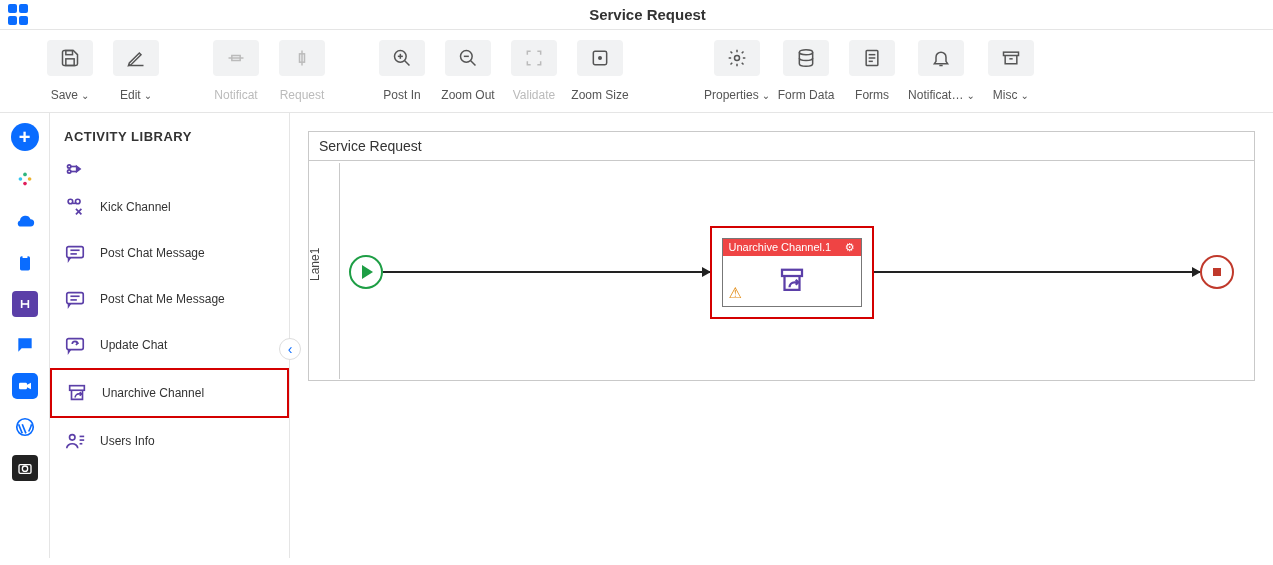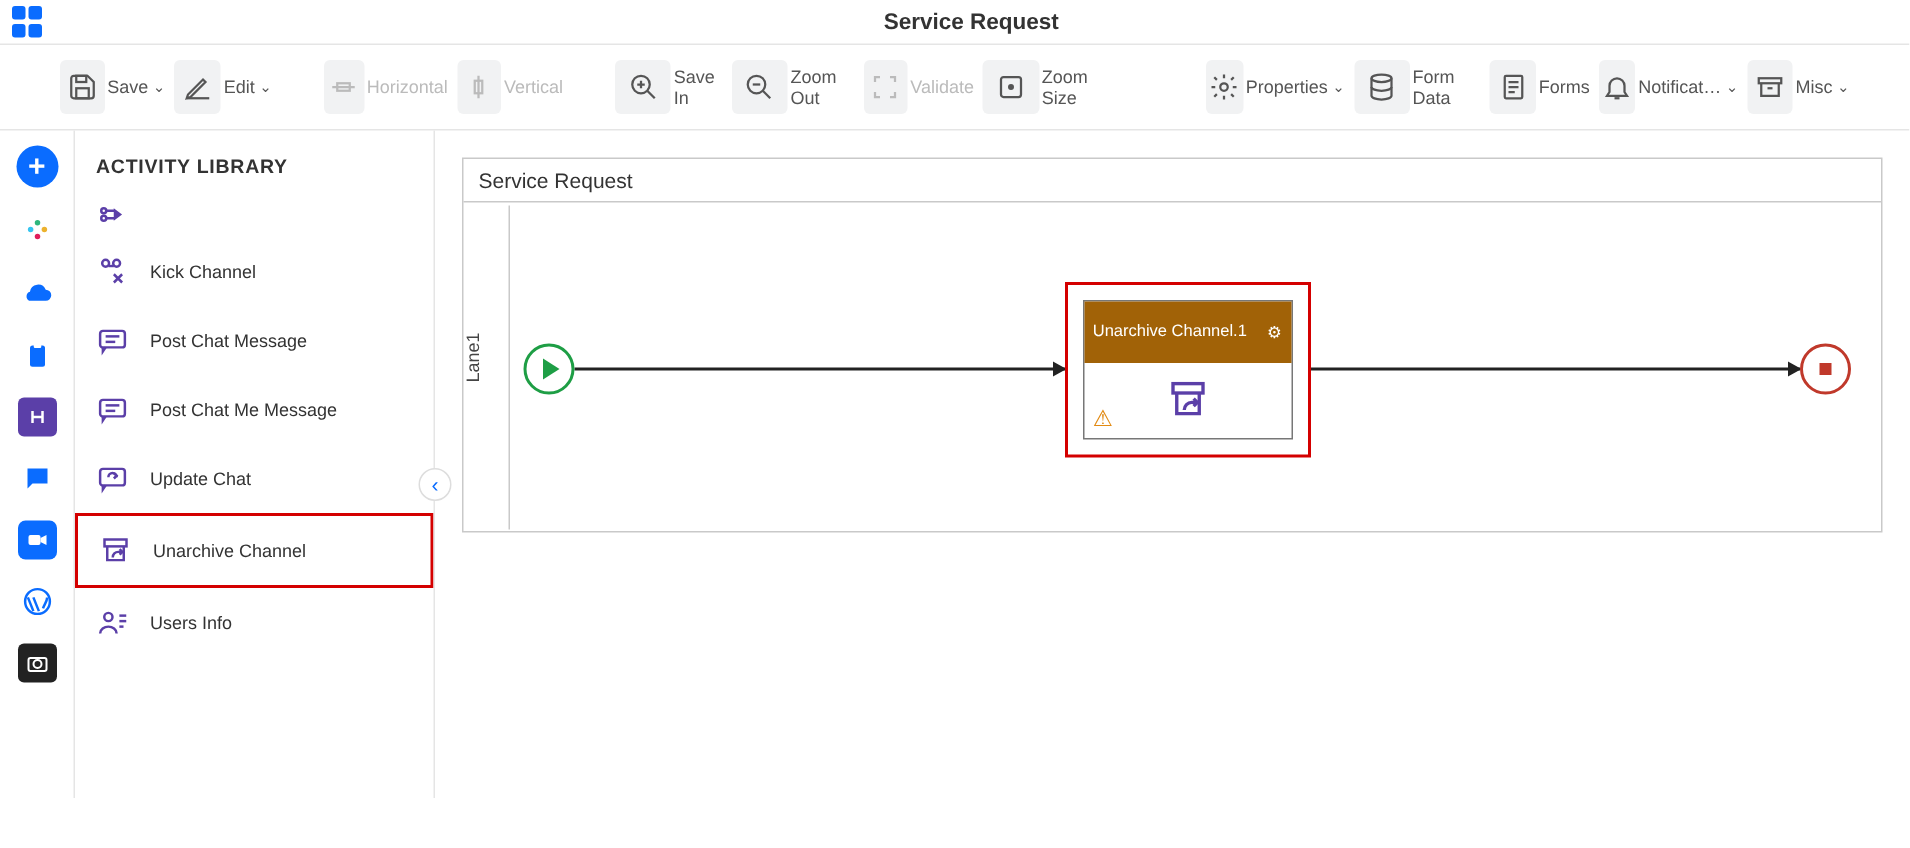--- a/index.html
+++ b/index.html
@@ -7,21 +7,21 @@
 
   
   .header { height: 30px; display: flex; align-items: center; border-bottom: 1px solid #e5e5e5; padding: 0 8px; }
   .header .apps-icon { width: 22px; height: 22px; display: flex; flex-wrap: wrap; gap: 2px; }
   .header .apps-icon span { width: 9px; height: 9px; background: #0a6cff; border-radius: 2px; }
   .header .title { flex: 1; text-align: center; font-weight: 700; font-size: 15px; }
 
   
   .toolbar { display: flex; gap: 6px; padding: 10px 40px 10px 40px; border-bottom: 1px solid #e5e5e5; }
   .toolbar-spacer { width: 28px; }
-  .tool-btn { display: flex; align-items: center; justify-content: flex-start; gap: 2px; min-width: 60px; cursor: pointer; }
+  .tool-btn { display: flex; flex-direction: column; align-items: center; justify-content: flex-start; gap: 12px; min-width: 60px; cursor: pointer; }
   .tool-btn .icon-box { width: 46px; height: 36px; background: #f1f2f3; border-radius: 4px; display: flex; align-items: center; justify-content: center; color: #555; }
   .tool-btn.disabled .icon-box { color: #bbb; }
   .tool-btn.disabled .tool-label { color: #bbb; }
   .tool-label { font-size: 12px; color: #555; display: flex; align-items: center; gap: 3px; }
   .chev { font-size: 10px; }
 
   
   .main { display: flex; height: calc(565px - 30px - 90px); position: relative; }
 
   
@@ -53,21 +53,21 @@
   .flow { position: absolute; left: 40px; right: 20px; top: 110px; height: 60px; display:flex; align-items:center; }
   .start-node { width: 34px; height: 34px; border: 2.5px solid #1e9e45; border-radius: 50%; display:flex; align-items:center; justify-content:center; background:#fff; z-index:2; }
   .start-node::after { content:""; border-left:11px solid #1e9e45; border-top:7px solid transparent; border-bottom:7px solid transparent; margin-left:3px; }
   .end-node { width: 34px; height: 34px; border: 2.5px solid #c0392b; border-radius: 50%; display:flex; align-items:center; justify-content:center; background:#fff; z-index:2; }
   .end-node::after { content:""; width:8px; height:8px; background:#c0392b; }
   .connector { flex:1; height:1.5px; background:#222; position:relative; z-index:1; }
   .connector.arrow::after { content:""; position:absolute; right:-1px; top:-4px; border-left:9px solid #222; border-top:5px solid transparent; border-bottom:5px solid transparent; }
 
   .activity-box-wrap { border: 2.5px solid #d40000; padding: 10px; z-index:2; background:#fff; }
   .activity-box { border: 1.5px solid #777; width: 140px; background:#fff; position:relative; }
-  .activity-box .box-head { background:#a16207; color:#fff; font-size:11px; padding:14px 6px; display:flex; justify-content:space-between; align-items:center; }
+  .activity-box .box-head { background:#ef4444; color:#fff; font-size:11px; padding:2px 6px; display:flex; justify-content:space-between; align-items:center; }
   .activity-box .box-body { height: 50px; display:flex; align-items:center; justify-content:center; position:relative; }
   .activity-box .box-body svg { color:#5b3fa8; }
   .warn-icon { position:absolute; left:6px; bottom:4px; color:#e28a12; font-size:15px; }
 </style>
 </head>
 <body>
 
 <div class="header">
   <div class="apps-icon">
     <span></span>
@@ -107,44 +107,44 @@
 
   <div class="toolbar-spacer"></div>
 
   <div class="tool-btn disabled">
     <div class="icon-box">
       <svg width="20" height="20" viewBox="0 0 24 24" fill="none" stroke="currentColor" stroke-width="1.8">
           <rect x="7" y="9" width="10" height="6"></rect>
           <line x1="3" y1="12" x2="21" y2="12"></line>
         </svg>
     </div>
-    <div class="tool-label">Horizontal</div>
+    <div class="tool-label">Notificat</div>
   </div>
   <div class="tool-btn disabled">
     <div class="icon-box">
       <svg width="20" height="20" viewBox="0 0 24 24" fill="none" stroke="currentColor" stroke-width="1.8">
           <rect x="9" y="7" width="6" height="10"></rect>
           <line x1="12" y1="3" x2="12" y2="21"></line>
         </svg>
     </div>
-    <div class="tool-label">Vertical</div>
+    <div class="tool-label">Request</div>
   </div>
 
   <div class="toolbar-spacer"></div>
 
   <div class="tool-btn">
     <div class="icon-box">
       <svg width="20" height="20" viewBox="0 0 24 24" fill="none" stroke="currentColor" stroke-width="1.8">
           <circle cx="10" cy="10" r="7"></circle>
           <line x1="15" y1="15" x2="21" y2="21"></line>
           <line x1="7" y1="10" x2="13" y2="10"></line>
           <line x1="10" y1="7" x2="10" y2="13"></line>
         </svg>
     </div>
-    <div class="tool-label">Save In</div>
+    <div class="tool-label">Post In</div>
   </div>
   <div class="tool-btn">
     <div class="icon-box">
       <svg width="20" height="20" viewBox="0 0 24 24" fill="none" stroke="currentColor" stroke-width="1.8">
           <circle cx="10" cy="10" r="7"></circle>
           <line x1="15" y1="15" x2="21" y2="21"></line>
           <line x1="7" y1="10" x2="13" y2="10"></line>
         </svg>
     </div>
     <div class="tool-label">Zoom Out</div>

